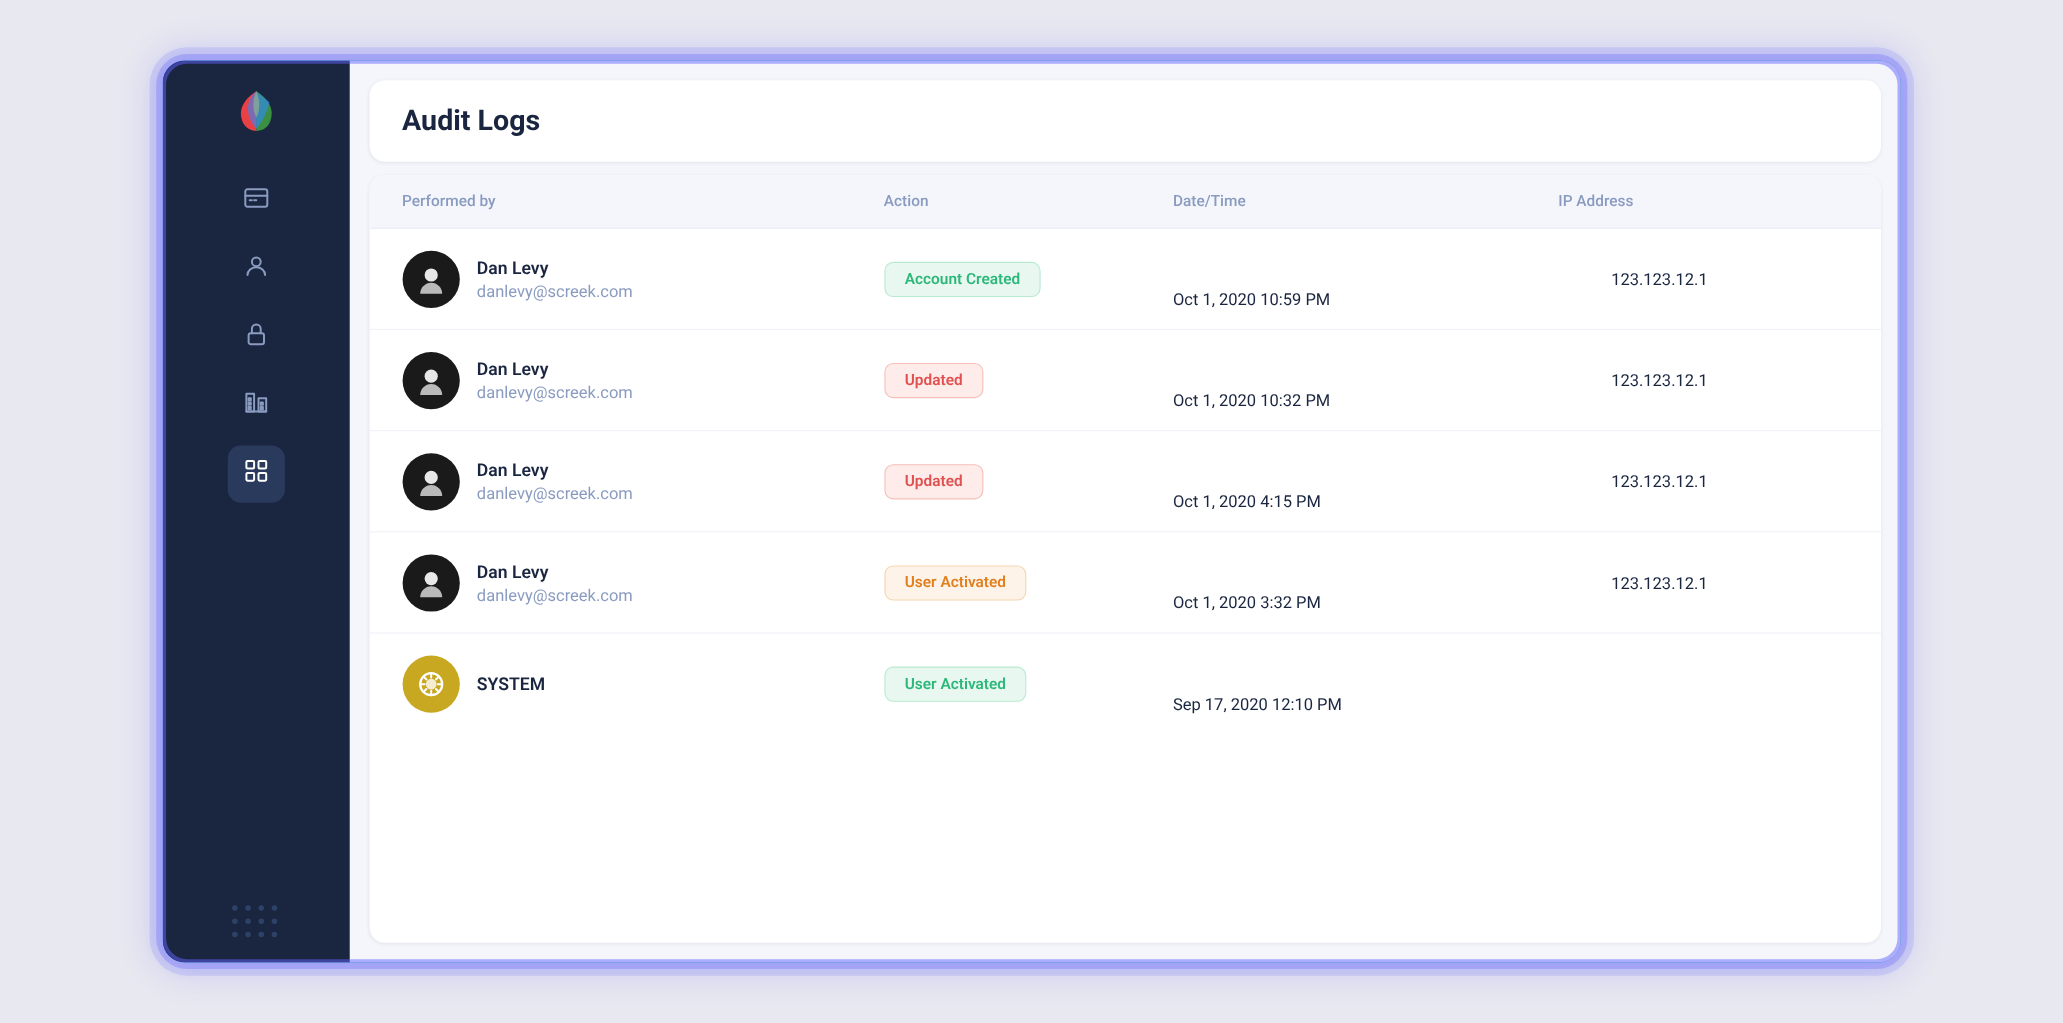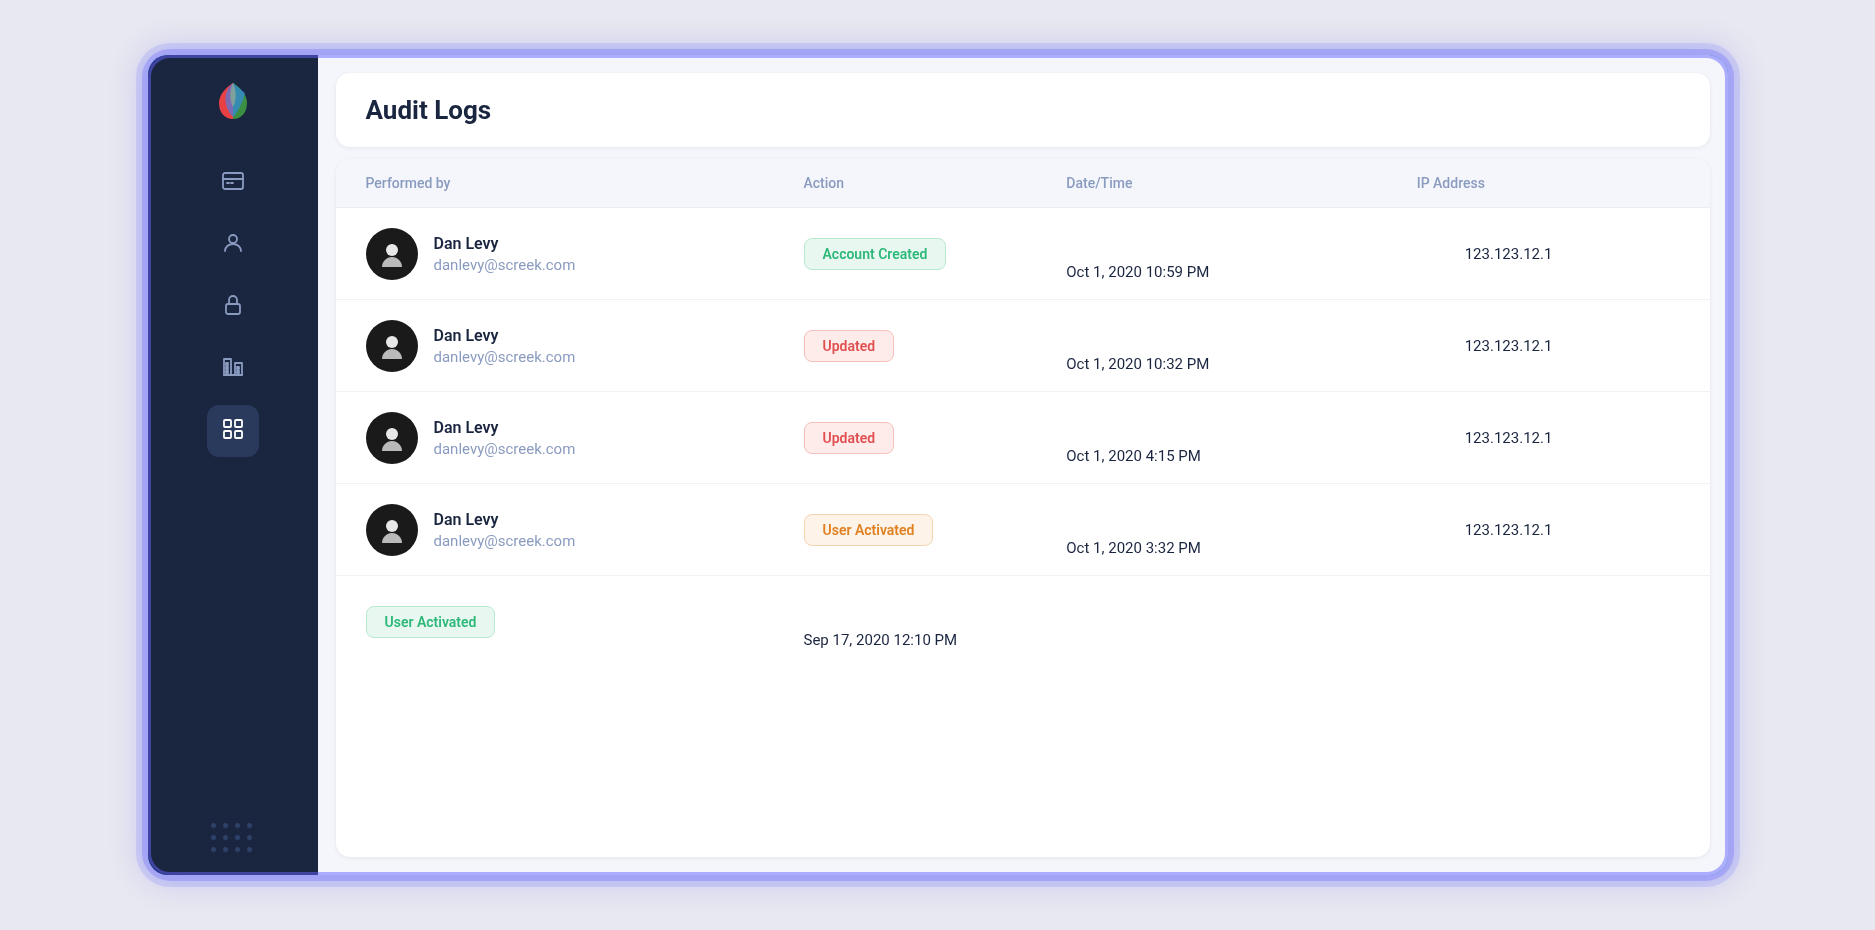--- a/index.html
+++ b/index.html
@@ -396,20 +396,32 @@
             </div>
           </div>
           <div>
             <span class="action-badge badge-upgraded">User Activated</span>
           </div>
           <span class="datetime">Oct 1, 2020 3:32 PM</span>
           <span class="ip-address">123.123.12.1</span>
         </div>
 
         <div class="table-row">
+          <div class="user-cell">
+            <div class="avatar avatar-system">
+              <svg width="30" height="30" viewBox="0 0 30 30" fill="none" stroke="#ffffff" stroke-width="1.8">
+                <circle cx="15" cy="15" r="10" stroke="#fff" stroke-width="2" fill="none"></circle>
+                <circle cx="15" cy="15" r="4" fill="#fff" opacity="0.8"></circle>
+                <path d="M15 5v4M15 21v4M5 15h4M21 15h4M7.9 7.9l2.8 2.8M19.3 19.3l2.8 2.8M7.9 22.1l2.8-2.8M19.3 10.7l2.8-2.8" stroke-linecap="round"></path>
+              </svg>
+            </div>
+            <div class="user-info">
+              <span class="user-name">SYSTEM</span>
+            </div>
+          </div>
           <div>
             <span class="action-badge badge-activated">User Activated</span>
           </div>
           <span class="datetime">Sep 17, 2020 12:10 PM</span>
           <span class="ip-address"></span>
         </div>
 
       </div>
     </div>
   </div>

